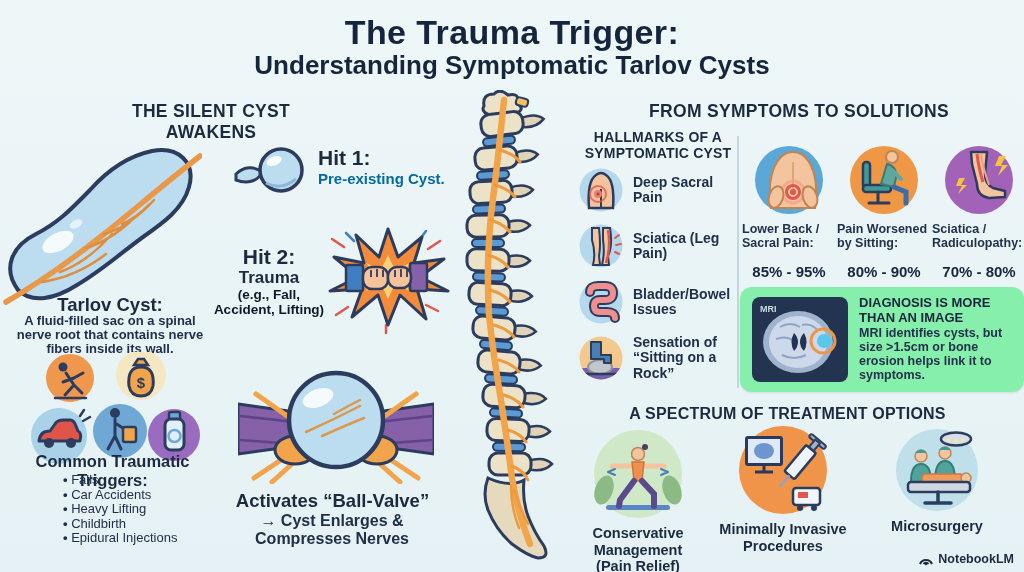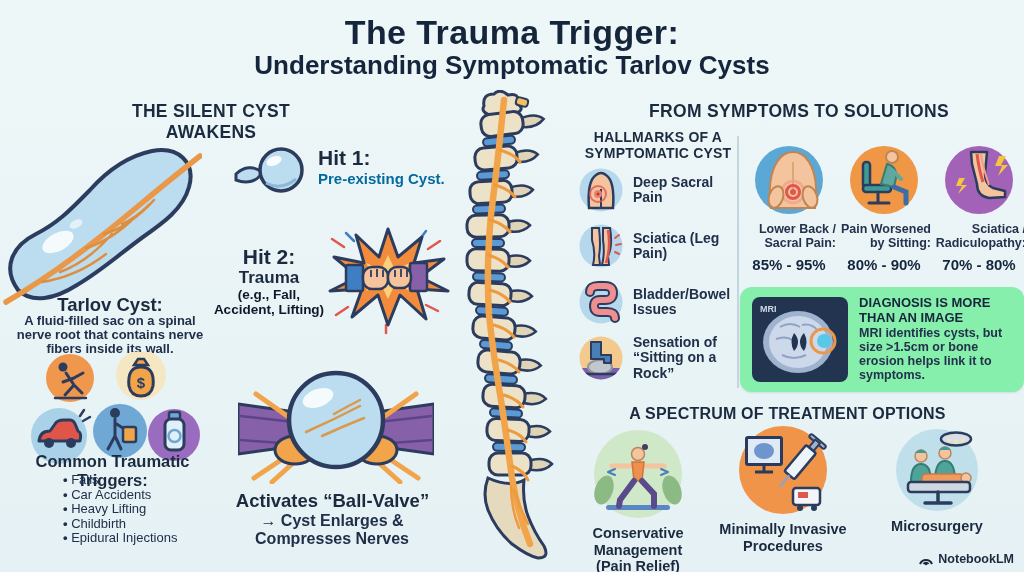--- a/index.html
+++ b/index.html
@@ -10,23 +10,23 @@
   .ctr{text-align:center}
   .h1{left:0;right:0;top:13px;font-size:34px;font-weight:800;letter-spacing:.4px;color:#15253c}
   .h2{left:0;right:0;top:50px;font-size:26px;font-weight:800;color:#15253c}
   .sec{font-weight:800;font-size:17.5px;letter-spacing:.3px;color:#1b2b3f}
   .bold{font-weight:800}
   ul.trig{list-style:none}
   ul.trig li{font-size:13px;line-height:14.6px;color:#21304a}
   ul.trig li::before{content:"• ";font-weight:700}
   .hm-row{display:flex;align-items:center;gap:9px;height:50px}
   .hm-label{width:106px;font-size:14px;line-height:15.5px;font-weight:600;color:#21304a}
-  .stat{width:94px;display:flex;flex-direction:column;align-items:center;text-align:right}
+  .stat{width:94px;display:flex;flex-direction:column;align-items:center;text-align:left}
   .stat .lab{margin-top:7px;font-size:12.5px;line-height:13.8px;font-weight:600;color:#23324c}
-  .stat .val{margin-top:5px;font-size:15px;font-weight:800;color:#15253c}
+  .stat .val{margin-top:12px;font-size:15px;font-weight:800;color:#15253c}
   .panel{background:#86efac;border-radius:12px;box-shadow:0 1px 2px rgba(40,60,90,.12)}
   .treat{display:flex;flex-direction:column;align-items:center;text-align:center}
   .treat .lab{margin-top:5px;font-size:14.5px;line-height:16.5px;font-weight:800;color:#1b2b3f}
   .brand{display:flex;align-items:center;gap:4px;font-size:12.5px;font-weight:700;color:#1b2a3f}
 </style>
 </head>
 <body>
 
 <div class="abs h1 ctr">The Trauma Trigger:</div>
 <div class="abs h2 ctr">Understanding Symptomatic Tarlov Cysts</div>

